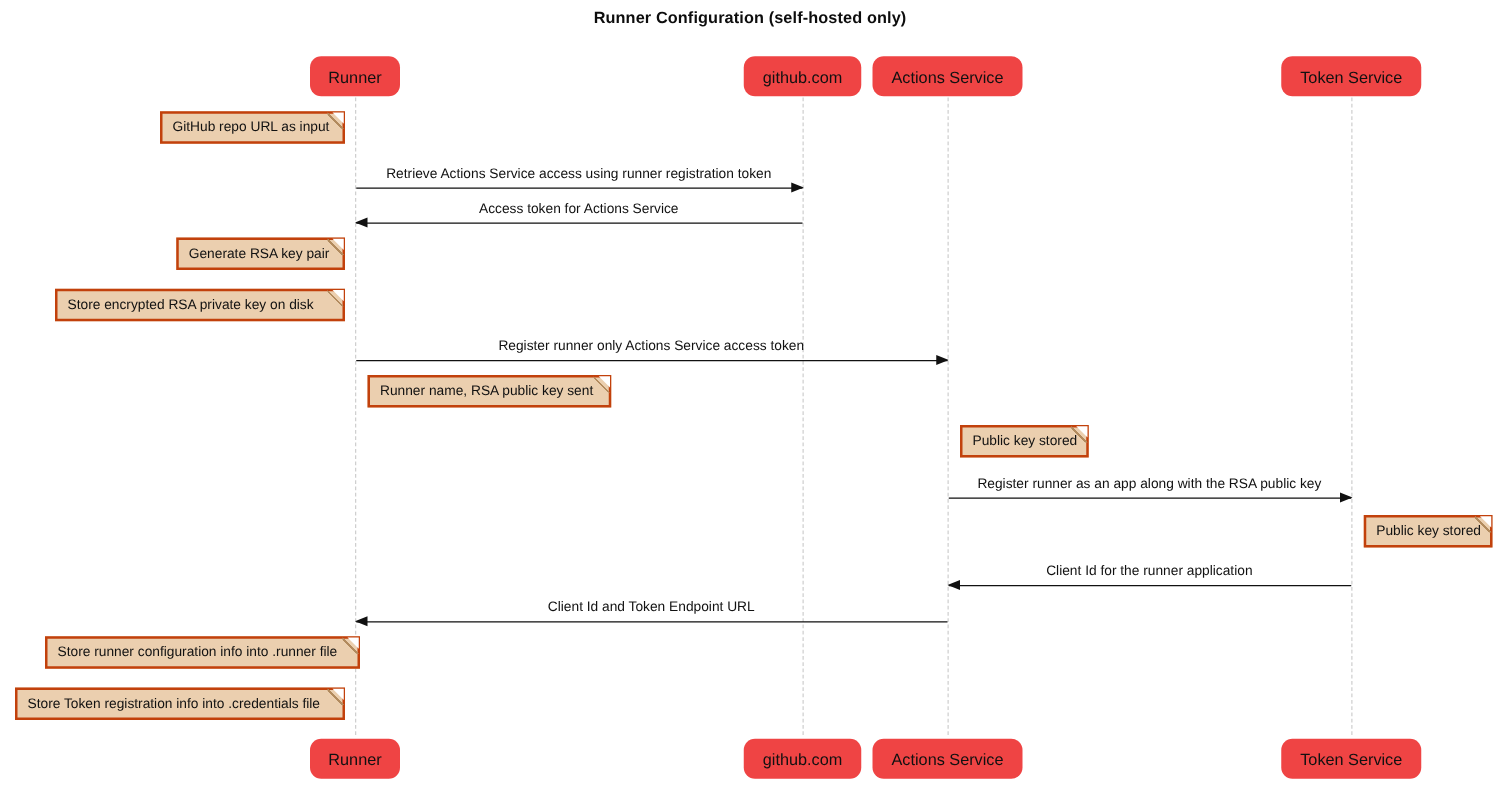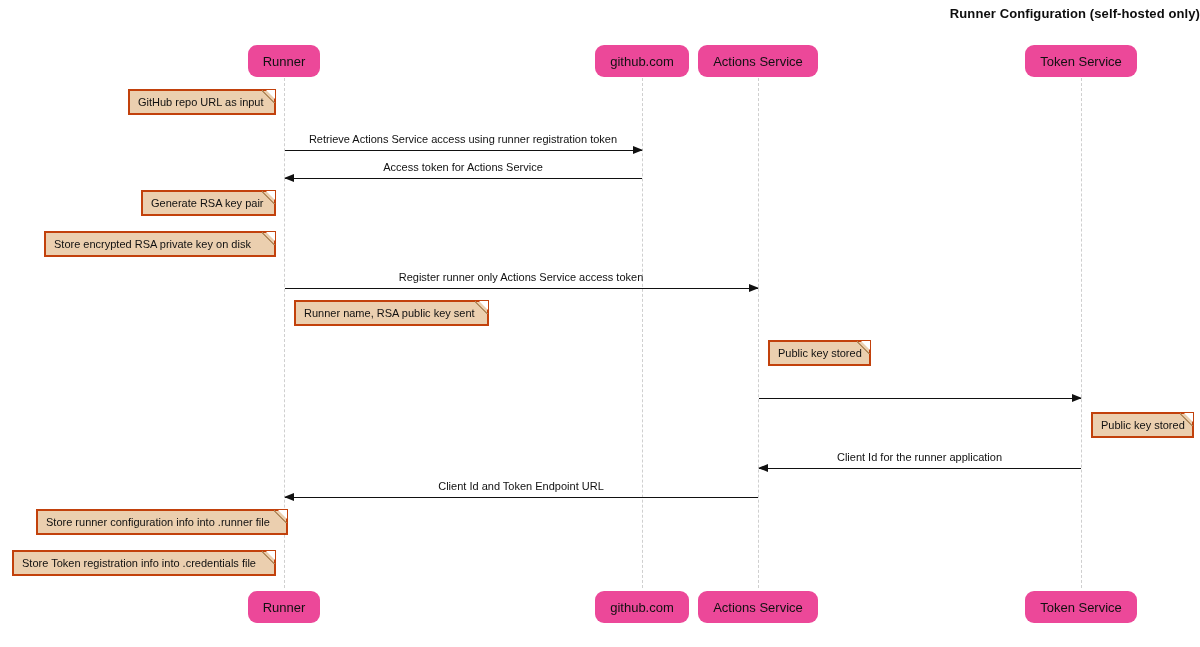--- a/index.html
+++ b/index.html
@@ -19,42 +19,42 @@
     background: #ffffff;
     overflow: hidden;
   }
 
   
   .diagram-title {
     position: absolute;
     top: 6px;
     left: 0;
     width: 1200px;
-    text-align: right;
+    text-align: center;
     font-size: 13px;
     font-weight: bold;
     color: #0d0d0d;
     letter-spacing: 0.1px;
   }
 
   
   .lifeline {
     position: absolute;
     width: 0;
     border-left: 1px dashed #cfcfcf;
     top: 78px;
     height: 510px;
   }
 
   
   .participant {
     position: absolute;
     height: 32px;
     border-radius: 9px;
-    background: #ec4899;
+    background: #ef4444;
     display: flex;
     align-items: center;
     justify-content: center;
     font-size: 13px;
     color: #111111;
     box-sizing: border-box;
     white-space: nowrap;
     padding: 0 12px;
   }
 
@@ -169,20 +169,21 @@
 
   <div class="message-label" style="left:284px; top:272px; width:474px;">Register runner only Actions Service access token</div>
   <div class="message" style="left:285px; top:288px; width:473px;">
     <span class="arrowhead right"></span>
   </div>
 
   <div class="note" style="left:294px; top:300px; width:195px;">Runner name, RSA public key sent</div>
 
   <div class="note" style="left:768px; top:340px; width:103px;">Public key stored</div>
 
+  <div class="message-label" style="left:758px; top:382px; width:323px;">Register runner as an app along with the RSA public key</div>
   <div class="message" style="left:759px; top:398px; width:322px;">
     <span class="arrowhead right"></span>
   </div>
 
   <div class="note" style="left:1091px; top:412px; width:103px;">Public key stored</div>
 
   <div class="message-label" style="left:758px; top:452px; width:323px;">Client Id for the runner application</div>
   <div class="message" style="left:759px; top:468px; width:322px;">
     <span class="arrowhead left"></span>
   </div>

